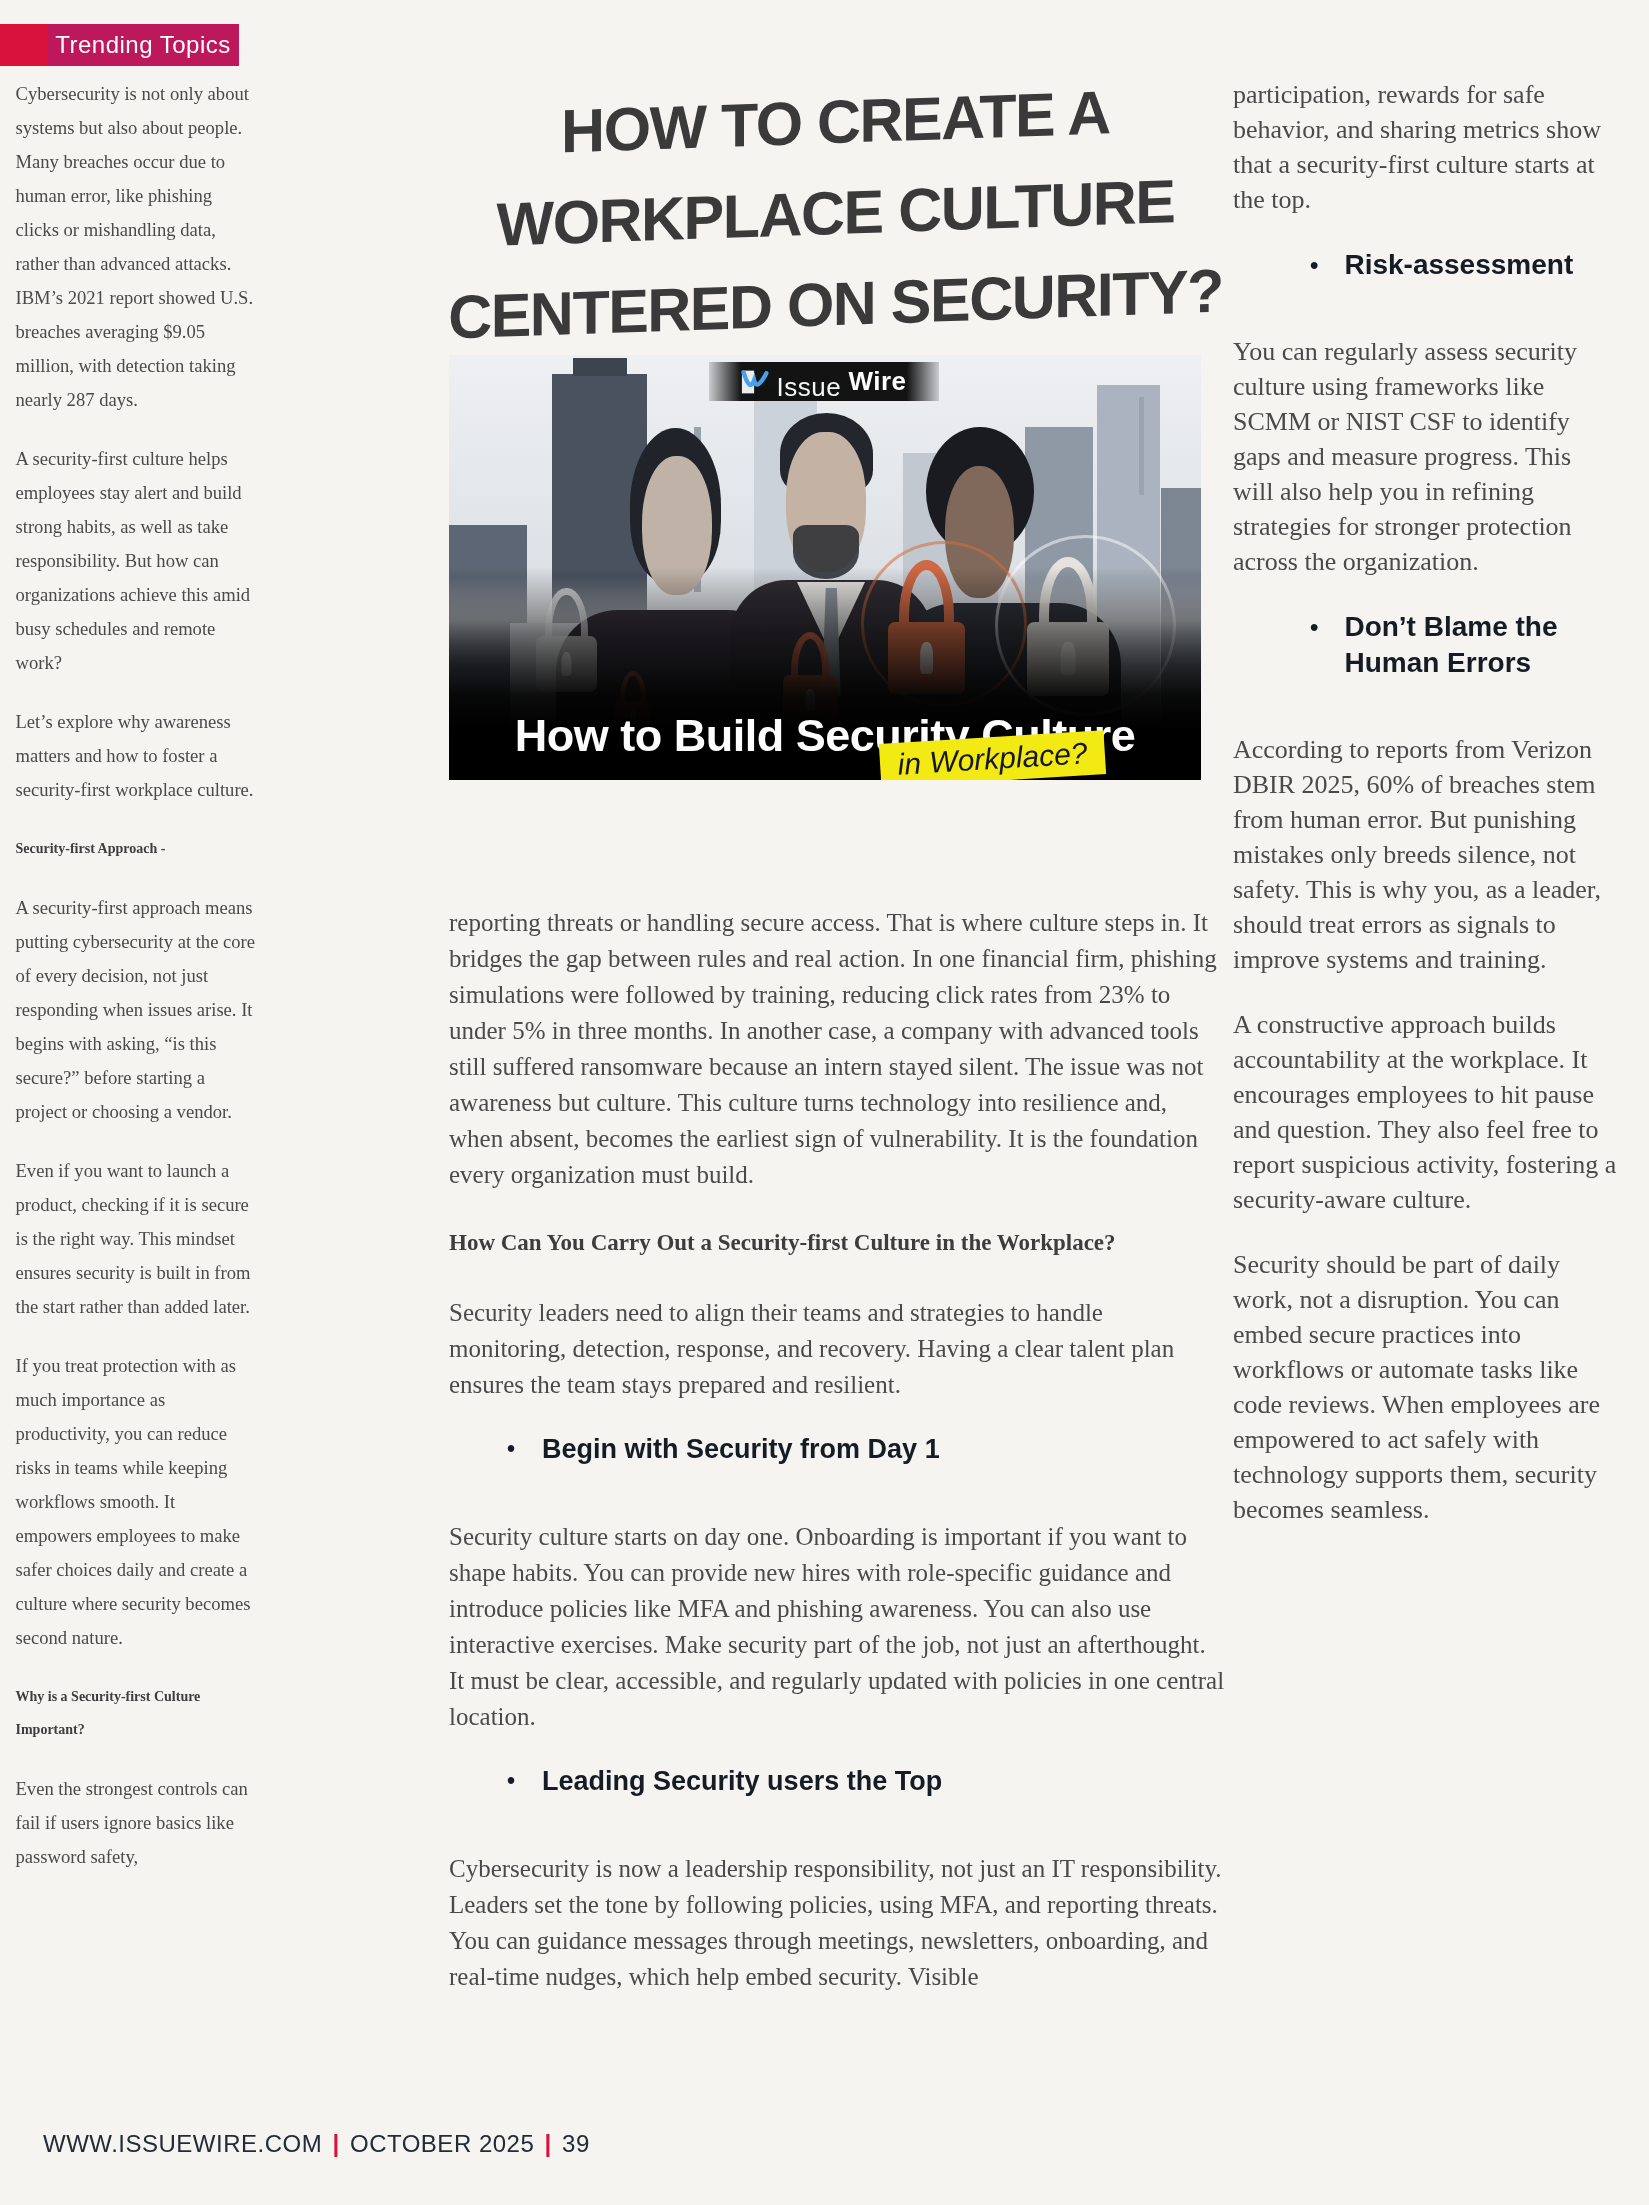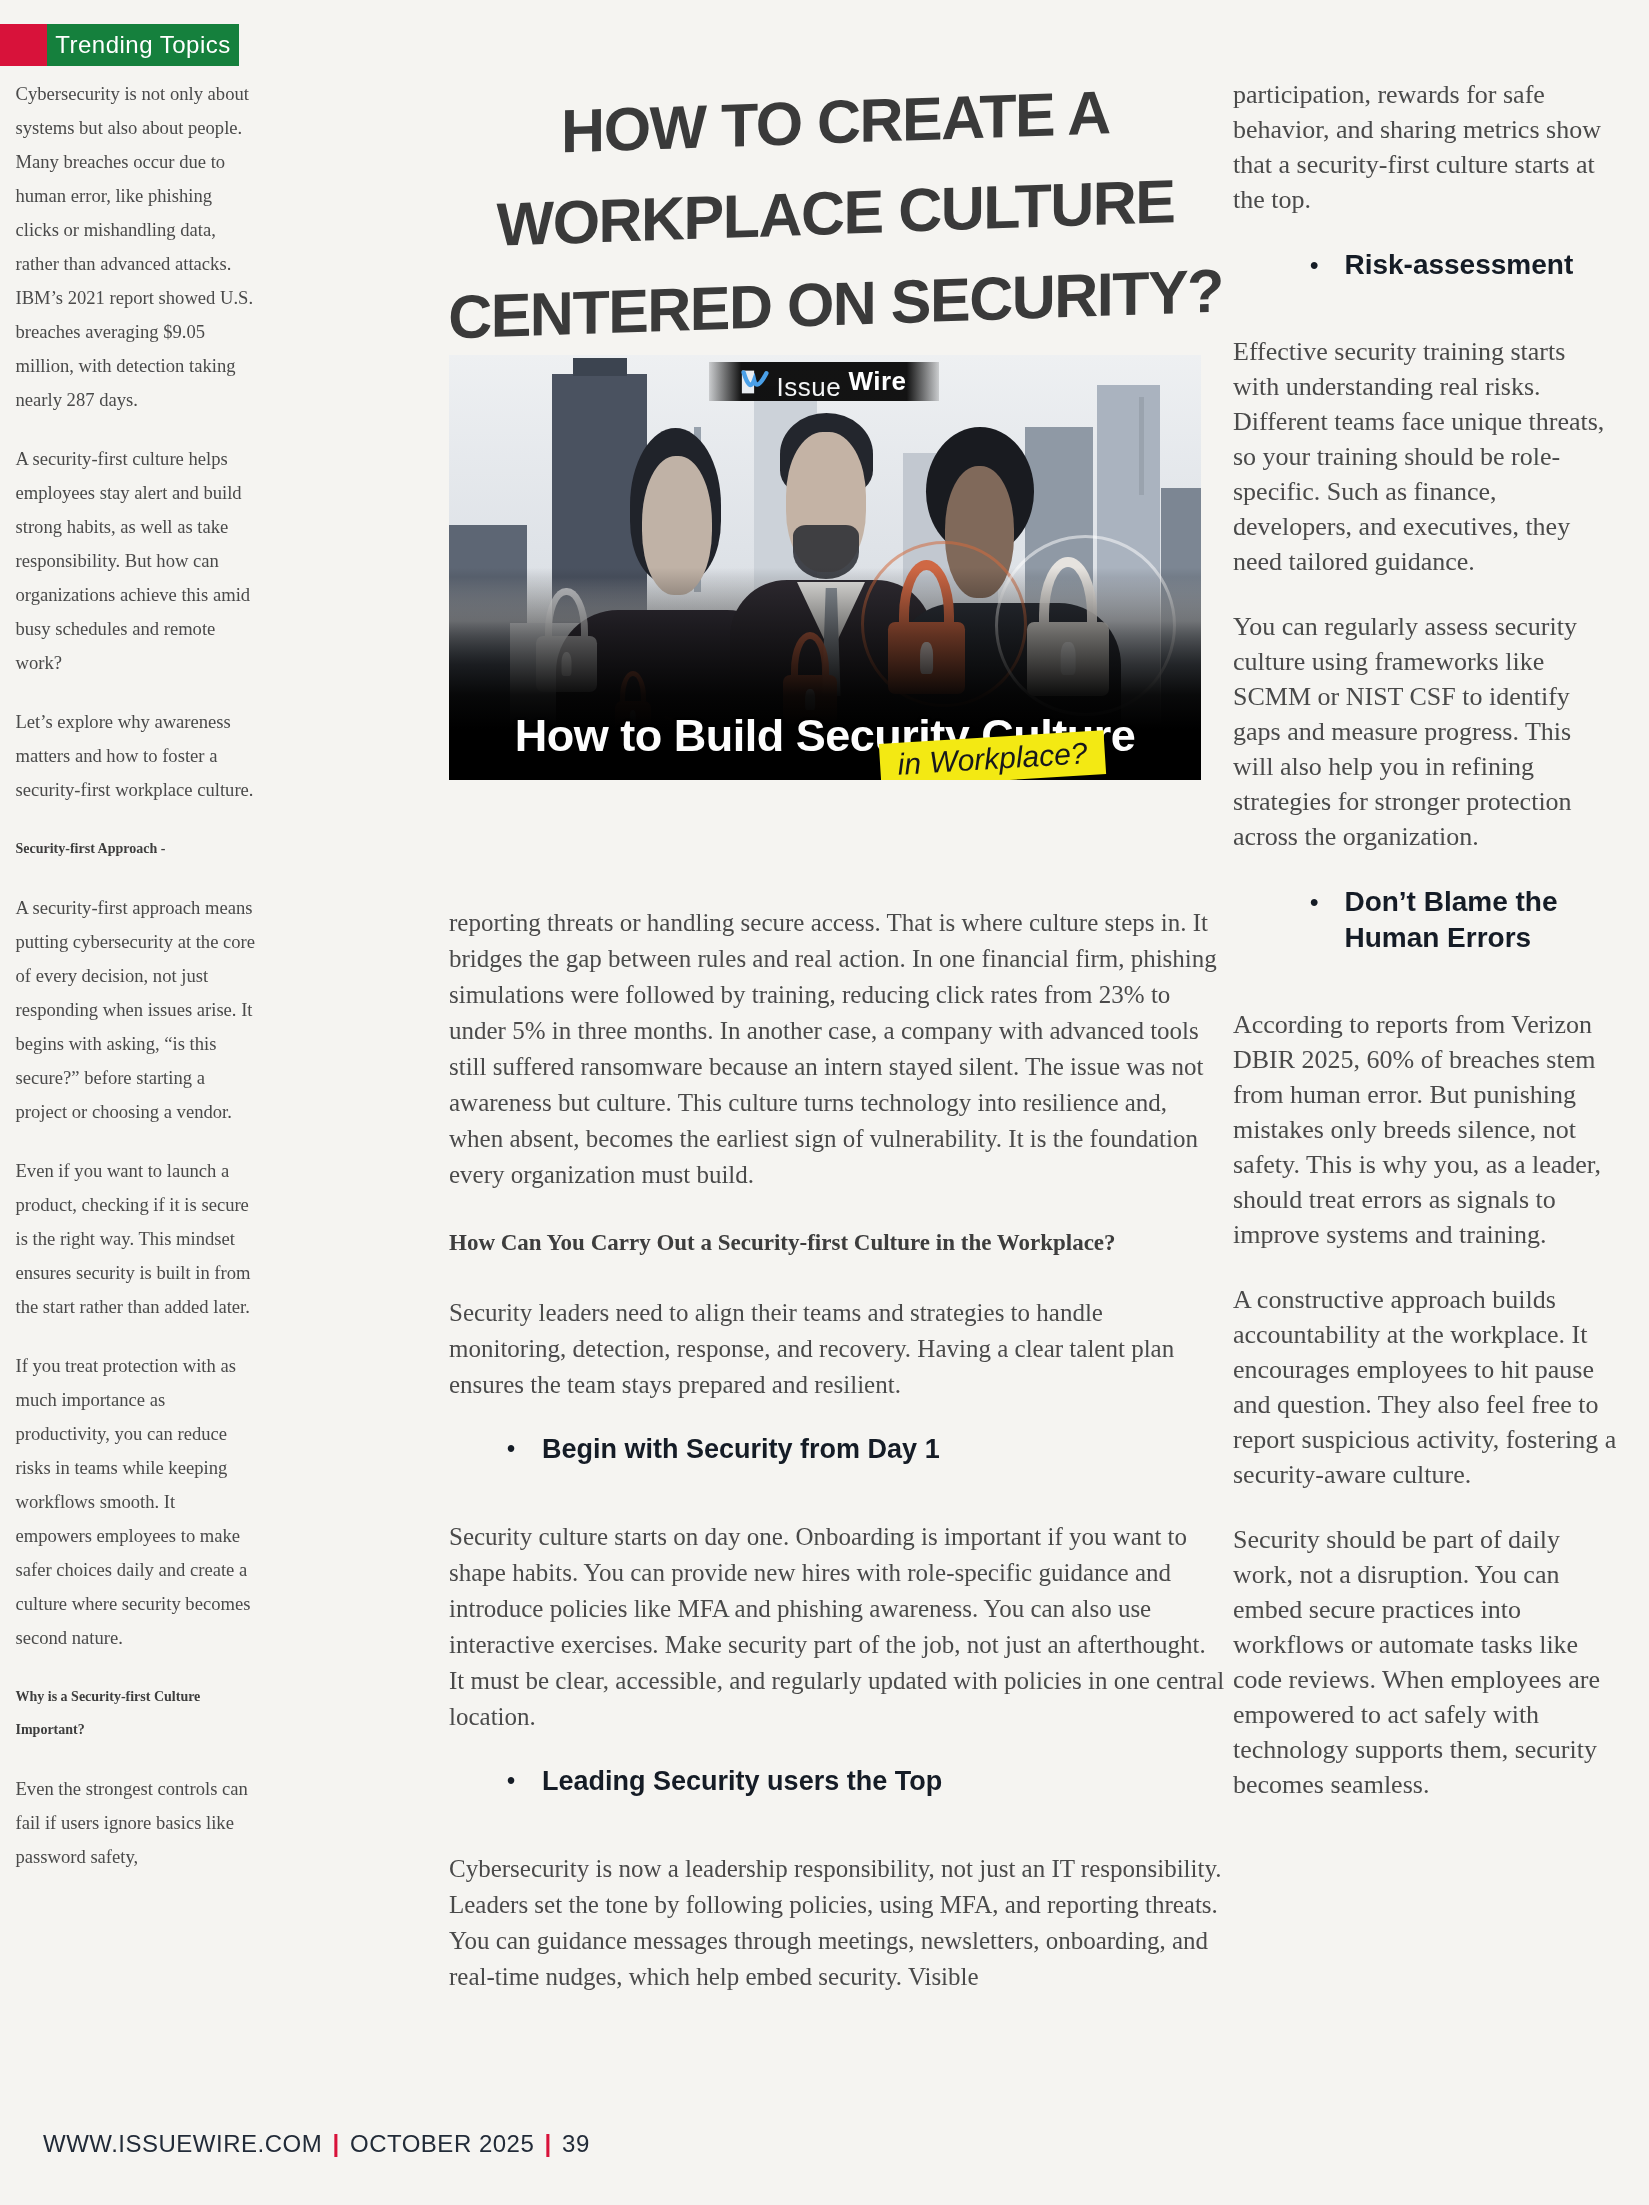--- a/index.html
+++ b/index.html
@@ -134,21 +134,21 @@
     font-family:"Liberation Sans", sans-serif; font-size:24px; letter-spacing:0.5px; color:#222b38;
     display:flex; align-items:center;
   }
   .footer .sep { margin:0 10.3px; font-weight:bold; }
 </style>
 </head>
 <body>
 
 <div class="badge-row">
   <div class="badge-red" style="background: rgb(216, 18, 58);"></div>
-  <div class="badge-navy" style="background: #15803d;">
+  <div class="badge-navy" style="background: #be185d;">
     <span>Trending Topics</span>
   </div>
 </div>
 
 <div class="headline">
     <div class="hline">How to Create a</div>
     <div class="hline">Workplace Culture</div>
     <div class="hline">Centered on Security?</div>
   </div>
 
@@ -255,21 +255,20 @@
       <span class="btxt">Leading Security users the Top</span>
     </div>
     <div class="blk-para">Cybersecurity is now a leadership responsibility, not just an IT responsibility. Leaders set the tone by following policies, using MFA, and reporting threats. You can guidance messages through meetings, newsletters, onboarding, and real-time nudges, which help embed security. Visible</div>
   </div>
 <div class="col col-right">
     <div class="blk-para">participation, rewards for safe behavior, and sharing metrics show that a security-first culture starts at the top.</div>
     <div class="blk-bullet" style="color: rgb(21, 28, 38);">
       <span class="dot">•</span>
       <span class="btxt">Risk-assessment</span>
     </div>
-    <div class="blk-para">Effective security training starts with understanding real risks. Different teams face unique threats, so your training should be role-specific. Such as finance, developers, and executives, they need tailored guidance.</div>
     <div class="blk-para">You can regularly assess security culture using frameworks like SCMM or NIST CSF to identify gaps and measure progress. This will also help you in refining strategies for stronger protection across the organization.</div>
     <div class="blk-bullet" style="color: rgb(21, 28, 38);">
       <span class="dot">•</span>
       <span class="btxt">Don’t Blame the Human Errors</span>
     </div>
     <div class="blk-para">According to reports from Verizon DBIR 2025, 60% of breaches stem from human error. But punishing mistakes only breeds silence, not safety. This is why you, as a leader, should treat errors as signals to improve systems and training.</div>
     <div class="blk-para">A constructive approach builds accountability at the workplace. It encourages employees to hit pause and question. They also feel free to report suspicious activity, fostering a security-aware culture.</div>
     <div class="blk-para">Security should be part of daily work, not a disruption. You can embed secure practices into workflows or automate tasks like code reviews. When employees are empowered to act safely with technology supports them, security becomes seamless.</div>
   </div>
 

